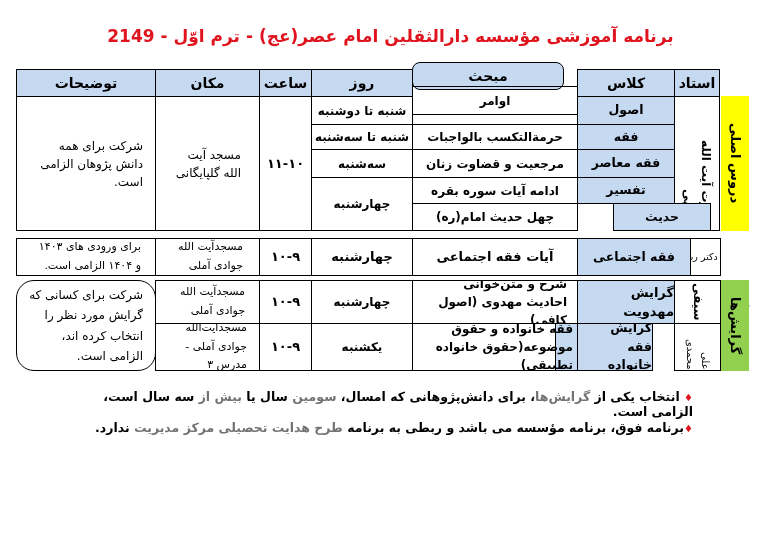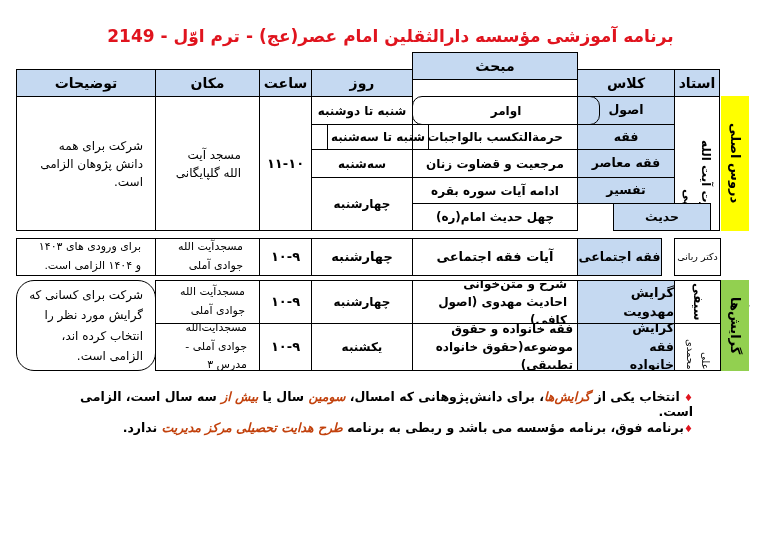--- a/index.html
+++ b/index.html
@@ -13,86 +13,86 @@
   .hdr { background:#c5d9f1; font-weight:bold; font-size:14px; }
   .cls { background:#c5d9f1; font-weight:bold; font-size:12.5px; }
   .bold { font-weight:bold; }
   .small { font-size:11px; line-height:1.7; }
   .tiny { font-size:9.5px; }
   .vert { writing-mode:vertical-rl; font-weight:bold; font-size:13px; }
   .vert-sm { writing-mode:vertical-rl; font-size:10px; }
   .side { position:absolute; box-sizing:border-box; display:flex; align-items:center;
           justify-content:center; direction:rtl; font-weight:bold; }
   .notes { position:absolute; direction:rtl; font-size:12.5px; font-weight:bold; }
-  .red { color:#c2410c;font-style:italic; }
+  .red { color:#737373; }
   .bullet { color:#e0141e; font-size:10px; }
 </style>
 </head>
 <body>
 
 <div class="title">برنامه آموزشی مؤسسه دارالثقلین امام عصر(عج) - ترم اوّل - 2149</div>
 
 <div class="cell hdr" style="left:674px;top:69px;width:46px;height:28px;">استاد</div>
 <div class="cell hdr" style="left:577px;top:69px;width:98px;height:28px;">کلاس</div>
-<div class="cell hdr" style="left:412px;top:52px;width:166px;height:28px;">مبحث</div>
+<div class="cell hdr" style="left:412px;top:62px;width:152px;height:28px;border-radius:8px;">مبحث</div>
 <div class="cell hdr" style="left:311px;top:69px;width:102px;height:28px;">روز</div>
 <div class="cell hdr" style="left:259px;top:69px;width:53px;height:28px;">ساعت</div>
 <div class="cell hdr" style="left:155px;top:69px;width:105px;height:28px;">مکان</div>
 <div class="cell hdr" style="left:16px;top:69px;width:140px;height:28px;">توضیحات</div>
 
 <div class="side" style="left:721px;top:96px;width:28px;height:135px;background:#ffff00;">
   <span class="vert">دروس اصلی</span>
 </div>
 <div class="cell" style="left:674px;top:96px;width:46px;height:135px;">
   <span class="vert" style="font-size:12px;">حضرت آیت الله فقیهی</span>
 </div>
 
 <div class="cell cls" style="left:577px;top:96px;width:98px;height:29px;">اصول</div>
 <div class="cell cls" style="left:577px;top:124px;width:98px;height:26px;">فقه</div>
 <div class="cell cls" style="left:577px;top:149px;width:98px;height:29px;">فقه معاصر</div>
 <div class="cell cls" style="left:577px;top:177px;width:98px;height:27px;">تفسیر</div>
 <div class="cell cls" style="left:577px;top:203px;width:98px;height:28px;margin-left:36px;">حدیث</div>
 
-<div class="cell bold" style="left:412px;top:96px;width:188px;height:29px;border-radius:10px;">اوامر</div>
+<div class="cell bold" style="left:412px;top:86px;width:166px;height:29px;">اوامر</div>
 <div class="cell bold" style="left:412px;top:124px;width:166px;height:26px;">حرمةالتکسب بالواجبات</div>
 <div class="cell bold" style="left:412px;top:149px;width:166px;height:29px;">مرجعیت و قضاوت زنان</div>
 <div class="cell bold" style="left:412px;top:177px;width:166px;height:27px;">ادامه آیات سوره بقره</div>
 <div class="cell bold" style="left:412px;top:203px;width:166px;height:28px;">چهل حدیث امام(ره)</div>
 
 <div class="cell bold" style="left:311px;top:96px;width:102px;height:29px;">شنبه تا دوشنبه</div>
-<div class="cell bold" style="left:311px;top:124px;width:102px;height:26px;margin-left:16px;">شنبه تا سه‌شنبه</div>
+<div class="cell bold" style="left:311px;top:124px;width:102px;height:26px;">شنبه تا سه‌شنبه</div>
 <div class="cell bold" style="left:311px;top:149px;width:102px;height:29px;">سه‌شنبه</div>
 <div class="cell bold" style="left:311px;top:177px;width:102px;height:54px;">چهارشنبه</div>
 
 <div class="cell bold" style="font-size: 13px; left: 259px; top: 96px; width: 53px; height: 135px;" style2="">۱۱-۱۰</div>
 <div class="cell" style="left:155px;top:96px;width:105px;height:135px;padding:0 18px;">مسجد آیت الله گلپایگانی</div>
 <div class="cell" style="left:16px;top:96px;width:140px;height:135px;padding:0 12px;">شرکت برای همه دانش پژوهان الزامی است.</div>
 
 <div class="side" style="left:721px;top:238px;width:28px;height:38px;background:#f8c09a;font-size:12px;margin-top:48px;">
   <span>جنبی</span>
 </div>
 <div class="cell tiny" style="left:674px;top:238px;width:47px;height:38px;">دکتر ربانی</div>
-<div class="cell cls" style="left:577px;top:238px;width:85px;height:38px;">فقه اجتماعی</div>
+<div class="cell cls" style="left:577px;top:238px;width:114px;height:38px;">فقه اجتماعی</div>
 <div class="cell bold" style="font-size:13px;left:412px;top:238px;width:166px;height:38px;">آیات فقه اجتماعی</div>
 <div class="cell bold" style="font-size:13px;left:311px;top:238px;width:102px;height:38px;">چهارشنبه</div>
 <div class="cell bold" style="font-size:13px;left:259px;top:238px;width:53px;height:38px;">۱۰-۹</div>
 <div class="cell small" style="left:155px;top:238px;width:105px;height:38px;padding:0 16px;">مسجدآیت الله جوادی آملی</div>
 <div class="cell small" style="left:16px;top:238px;width:140px;height:38px;padding:0 14px;">برای ورودی های ۱۴۰۳ و ۱۴۰۴ الزامی است.</div>
 
 <div class="side" style="left:721px;top:280px;width:28px;height:91px;background:#92d050;">
   <span class="vert">گرایش‌ها</span>
 </div>
 <div class="cell" style="left:674px;top:280px;width:47px;height:44px;">
   <span class="vert" style="font-size:12px;">سیفی</span>
 </div>
 <div class="cell" style="left:674px;top:323px;width:47px;height:48px;">
   <span class="vert-sm">علی محمدی</span>
 </div>
 <div class="cell cls" style="font-size:13px;left:577px;top:280px;width:98px;height:44px;">گرایش مهدویت</div>
-<div class="cell cls" style="left:577px;top:323px;width:98px;height:48px;padding-left:44px;">گرایش فقه خانواده</div>
+<div class="cell cls" style="left:555px;top:323px;width:98px;height:48px;padding-left:44px;">گرایش فقه خانواده</div>
 <div class="cell bold" style="left:412px;top:280px;width:166px;height:44px;padding:0 10px;">شرح و متن‌خوانی احادیث مهدوی (اصول کافی)</div>
 <div class="cell bold" style="left:412px;top:323px;width:166px;height:48px;padding:0 4px;">فقه خانواده و حقوق موضوعه(حقوق خانواده تطبیقی)</div>
 <div class="cell bold" style="left:311px;top:280px;width:102px;height:44px;">چهارشنبه</div>
 <div class="cell bold" style="left:311px;top:323px;width:102px;height:48px;">یکشنبه</div>
 <div class="cell bold" style="font-size:13px;left:259px;top:280px;width:53px;height:44px;">۱۰-۹</div>
 <div class="cell bold" style="font-size:13px;left:259px;top:323px;width:53px;height:48px;">۱۰-۹</div>
 <div class="cell small" style="left:155px;top:280px;width:105px;height:44px;padding:0 14px;">مسجدآیت الله جوادی آملی</div>
 <div class="cell small" style="left:155px;top:323px;width:105px;height:48px;padding:0 12px;">مسجدآیت‌الله جوادی آملی - مدرس ۳</div>
 <div class="cell" style="left:16px;top:280px;width:140px;height:91px;padding:0 12px;line-height:1.7;border-radius:18px;">شرکت برای کسانی که گرایش مورد نظر را انتخاب کرده اند، الزامی است.</div>
 

